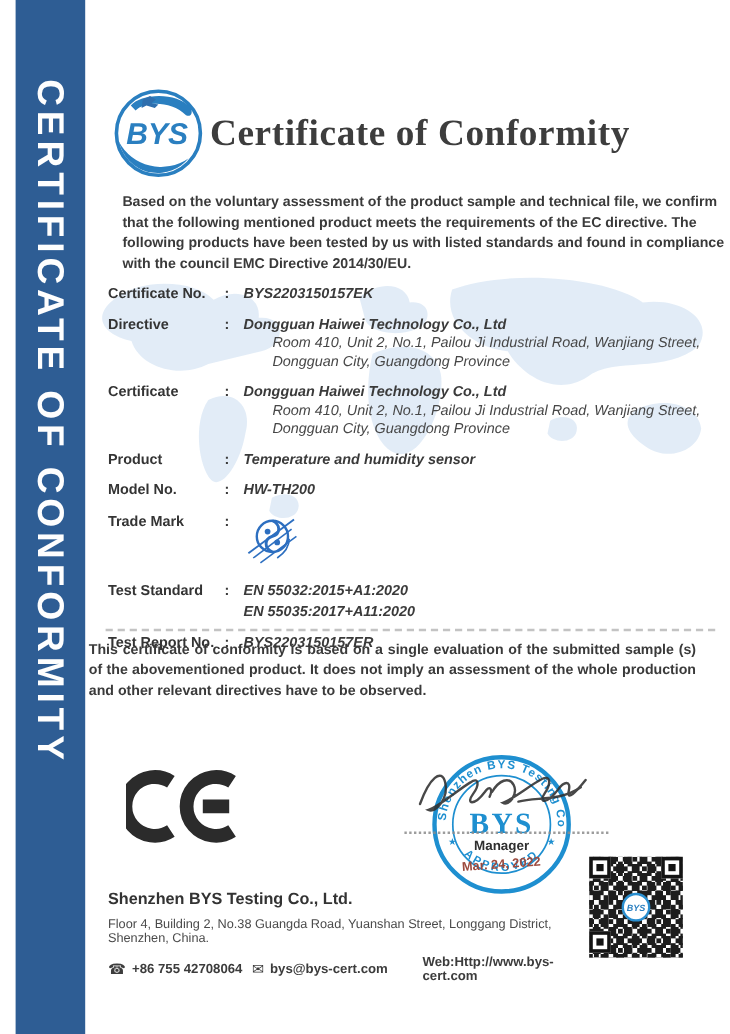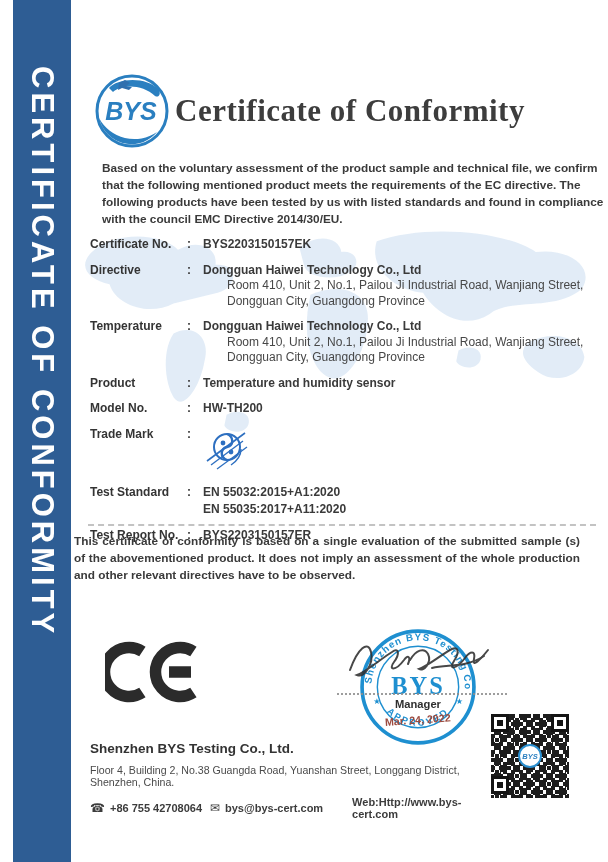--- a/index.html
+++ b/index.html
@@ -26,21 +26,21 @@
   .intro{position:absolute;left:102px;top:160px;width:506px;font-size:11.8px;font-weight:bold;
          line-height:17px;color:#3a3a3a;}
   .statement{position:absolute;left:74px;top:533px;width:506px;font-size:11.8px;font-weight:bold;
          line-height:17px;color:#3a3a3a;text-align:justify;}
 
   
   .details{position:absolute;left:90px;top:237px;width:508px;}
   .row{display:flex;margin-bottom:10px;font-size:12px;line-height:15.5px;}
   .row .lbl{width:97px;font-weight:bold;flex:0 0 97px;color:#343434;}
   .row .col{width:16px;flex:0 0 16px;font-weight:bold;}
-  .row .val{flex:1;}
+  .row .val{flex:1;font-style:italic;}
   .bold{font-weight:bold;}
   .addr{font-weight:normal;color:#474747;margin-left:24px;}
   .tm-row{height:48px;}
   .tm-logo{width:46px;height:46px;margin-top:-2px;}
   .std2{margin-top:2px;}
 
   .sep{position:absolute;left:88px;top:524px;width:508px;border-top:2px dashed #c3c3c3;}
 
   
   .ce{position:absolute;left:105px;top:636px;width:100px;height:72px;}
@@ -118,21 +118,21 @@
     <div class="row">
       <span class="lbl">Directive</span>
       <span class="col">:</span>
       <span class="val">
         <div class="bold">Dongguan Haiwei Technology Co., Ltd</div>
         <div class="addr">Room 410, Unit 2, No.1, Pailou Ji Industrial Road, Wanjiang Street,</div>
         <div class="addr">Dongguan City, Guangdong Province</div>
       </span>
     </div>
     <div class="row">
-      <span class="lbl">Temperature</span>
+      <span class="lbl">Certificate</span>
       <span class="col">:</span>
       <span class="val">
         <div class="bold">Dongguan Haiwei Technology Co., Ltd</div>
         <div class="addr">Room 410, Unit 2, No.1, Pailou Ji Industrial Road, Wanjiang Street,</div>
         <div class="addr">Dongguan City, Guangdong Province</div>
       </span>
     </div>
     <div class="row">
       <span class="lbl">Product</span>
       <span class="col">:</span>

